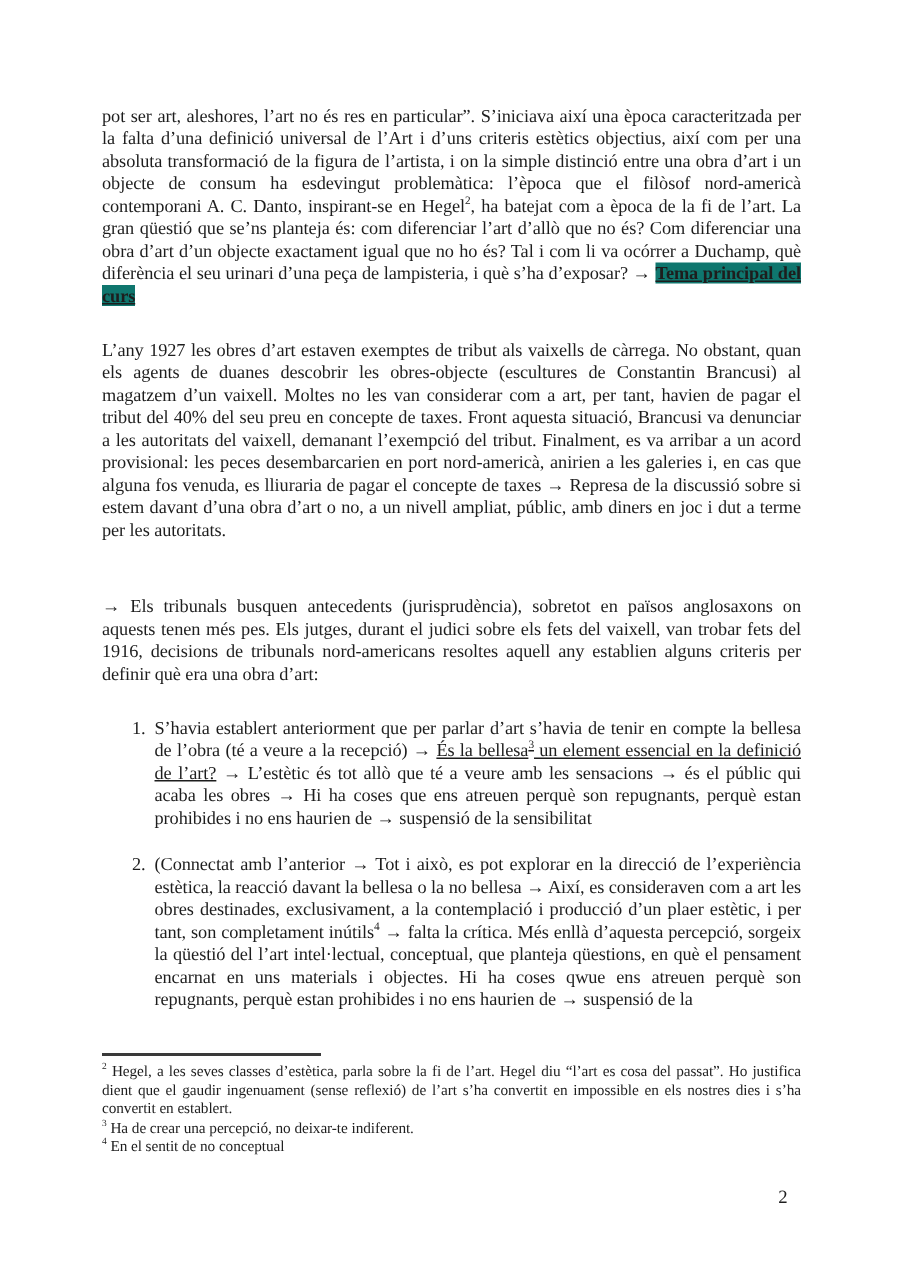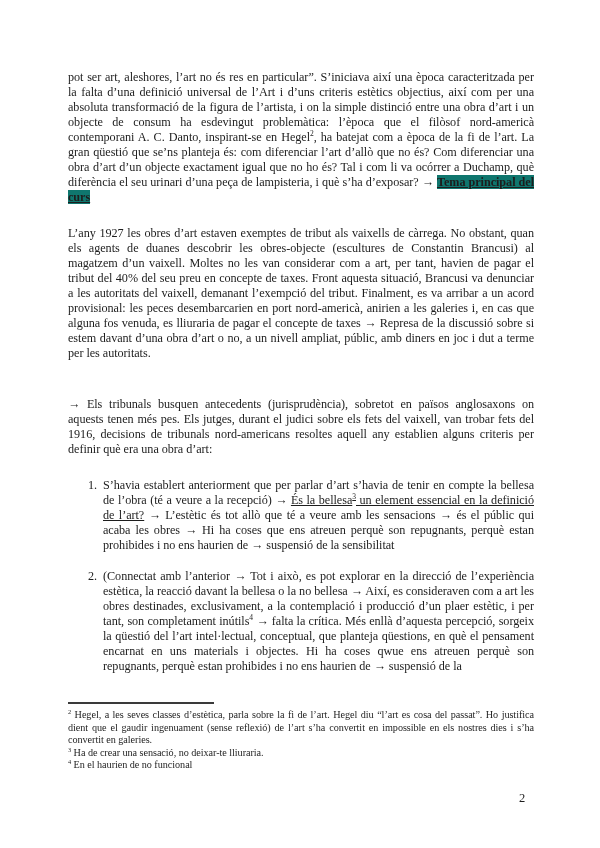--- a/index.html
+++ b/index.html
@@ -67,19 +67,19 @@
   <div class="content" id="doc-body">
       <div class="block paragraph"><span class="b">pot ser art, aleshores, l’art no és res en particular</span><span>”. S’iniciava així una època caracteritzada per la falta d’una definició universal de l’Art i d’uns criteris estètics objectius, així com per una absoluta transformació de la figura de l’artista, i on la simple distinció entre una obra d’art i un objecte de consum ha esdevingut problemàtica: l’època que el filòsof nord-americà contemporani A. C. Danto, inspirant-se en Hegel</span><sup>2</sup><span>, ha batejat com a </span><span class="b">època de la fi de l’art. La gran qüestió que se’ns planteja és: com diferenciar l’art d’allò que no és? Com diferenciar una obra d’art d’un objecte exactament igual que no ho és? Tal i com li va ocórrer a Duchamp, què diferència el seu urinari d’una peça de lampisteria, i què s’ha d’exposar?</span><span> → </span><span class="u hl">Tema principal del curs</span></div>
       <div class="block paragraph gap-lg"><span>L’any 1927 les obres d’art estaven exemptes de tribut als vaixells de càrrega. No obstant, quan els agents de duanes descobrir les obres-objecte (escultures de Constantin Brancusi) al magatzem d’un vaixell. Moltes no les van considerar com a art, per tant, havien de pagar el tribut del 40% del seu preu en concepte de taxes. Front aquesta situació, Brancusi va denunciar a les autoritats del vaixell, demanant l’exempció del tribut.  Finalment, es va arribar a un acord provisional: les peces desembarcarien en port nord-americà, anirien a les galeries i, en cas que alguna fos venuda, es lliuraria de pagar el concepte de taxes </span><span class="b">→ Represa de la discussió sobre si estem davant d’una obra d’art o no</span><span>, a un nivell ampliat, públic, amb diners en joc i dut a terme per les autoritats.</span></div>
       <div class="block paragraph"><span>→ Els tribunals busquen antecedents (jurisprudència), sobretot en països anglosaxons on aquests tenen més pes. Els jutges, durant el judici sobre els fets del vaixell, van trobar fets del 1916, decisions de tribunals nord-americans resoltes aquell any establien alguns criteris per definir què era una obra d’art:</span></div>
       <div class="block list-item"><span class="marker">1.</span><span>S’havia establert anteriorment que per parlar d’art s’havia de tenir en compte la </span><span class="b">bellesa de l’obra (té a veure a la recepció)</span><span> → </span><span class="u">És la bellesa</span><sup class="u">3</sup><span class="u"> un element essencial en la definició de l’art?</span><span> → L’estètic és tot allò que té a veure amb les sensacions → és el </span><span class="b">públic</span><span> qui acaba les obres → Hi ha coses que ens atreuen perquè son repugnants, perquè estan prohibides i no ens haurien de → suspensió de la sensibilitat</span></div>
       <div class="block list-item"><span class="marker">2.</span><span class="b">(Connectat amb l’anterior → Tot i això, es pot explorar en la direcció de l’experiència estètica, la reacció davant la bellesa o la no bellesa</span><span> → Així, es consideraven com a art les obres destinades, exclusivament, a la contemplació i producció d’un plaer estètic, i per tant, son completament inútils</span><sup>4</sup><span> → falta la crítica. Més enllà d’aquesta percepció, sorgeix la qüestió del l’art intel·lectual, conceptual, que planteja qüestions, en què el pensament encarnat en uns materials i objectes. Hi ha coses qwue ens atreuen perquè son repugnants, perquè estan prohibides i no ens haurien de → suspensió de la</span></div>
     </div>
   <div class="footnotes">
     <div class="footnote-rule"></div>
     <div id="footnote-list">
-        <div class="footnote"><sup>2</sup> <span>Hegel, a les seves classes d’estètica, parla sobre la fi de l’art. Hegel diu “l’art es cosa del passat”. Ho justifica dient que el gaudir ingenuament (sense reflexió) de l’art s’ha convertit en impossible en els nostres dies i s’ha convertit en galeries.</span></div>
-        <div class="footnote"><sup>3</sup> <span>Ha de crear una sensació, no deixar-te lliuraria.</span></div>
-        <div class="footnote"><sup>4</sup> <span>En el haurien de no funcional</span></div>
+        <div class="footnote"><sup>2</sup> <span>Hegel, a les seves classes d’estètica, parla sobre la fi de l’art. Hegel diu “l’art es cosa del passat”. Ho justifica dient que el gaudir ingenuament (sense reflexió) de l’art s’ha convertit en impossible en els nostres dies i s’ha convertit en establert.</span></div>
+        <div class="footnote"><sup>3</sup> <span>Ha de crear una percepció, no deixar-te indiferent.</span></div>
+        <div class="footnote"><sup>4</sup> <span>En el sentit de no conceptual</span></div>
       </div>
   </div>
   <div class="page-number">2</div>
 </div>
 
 </body></html>

